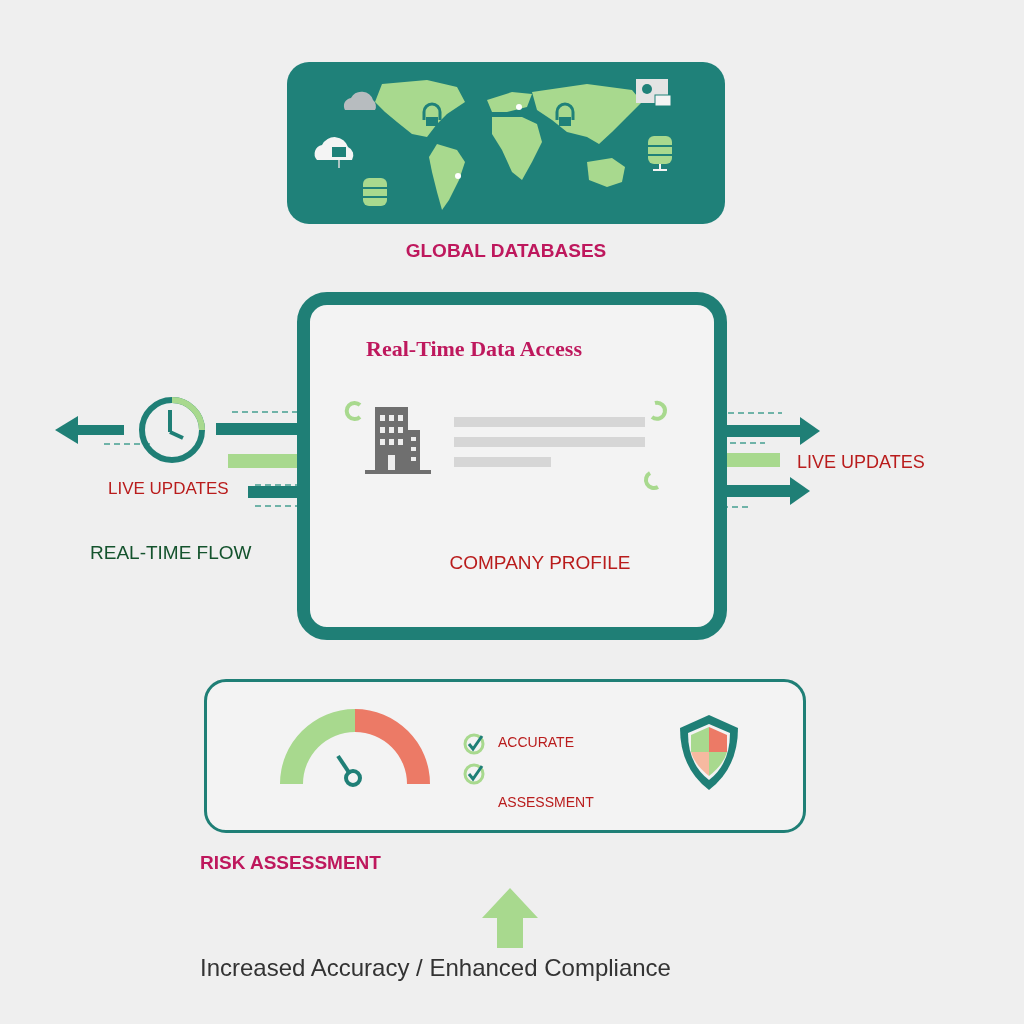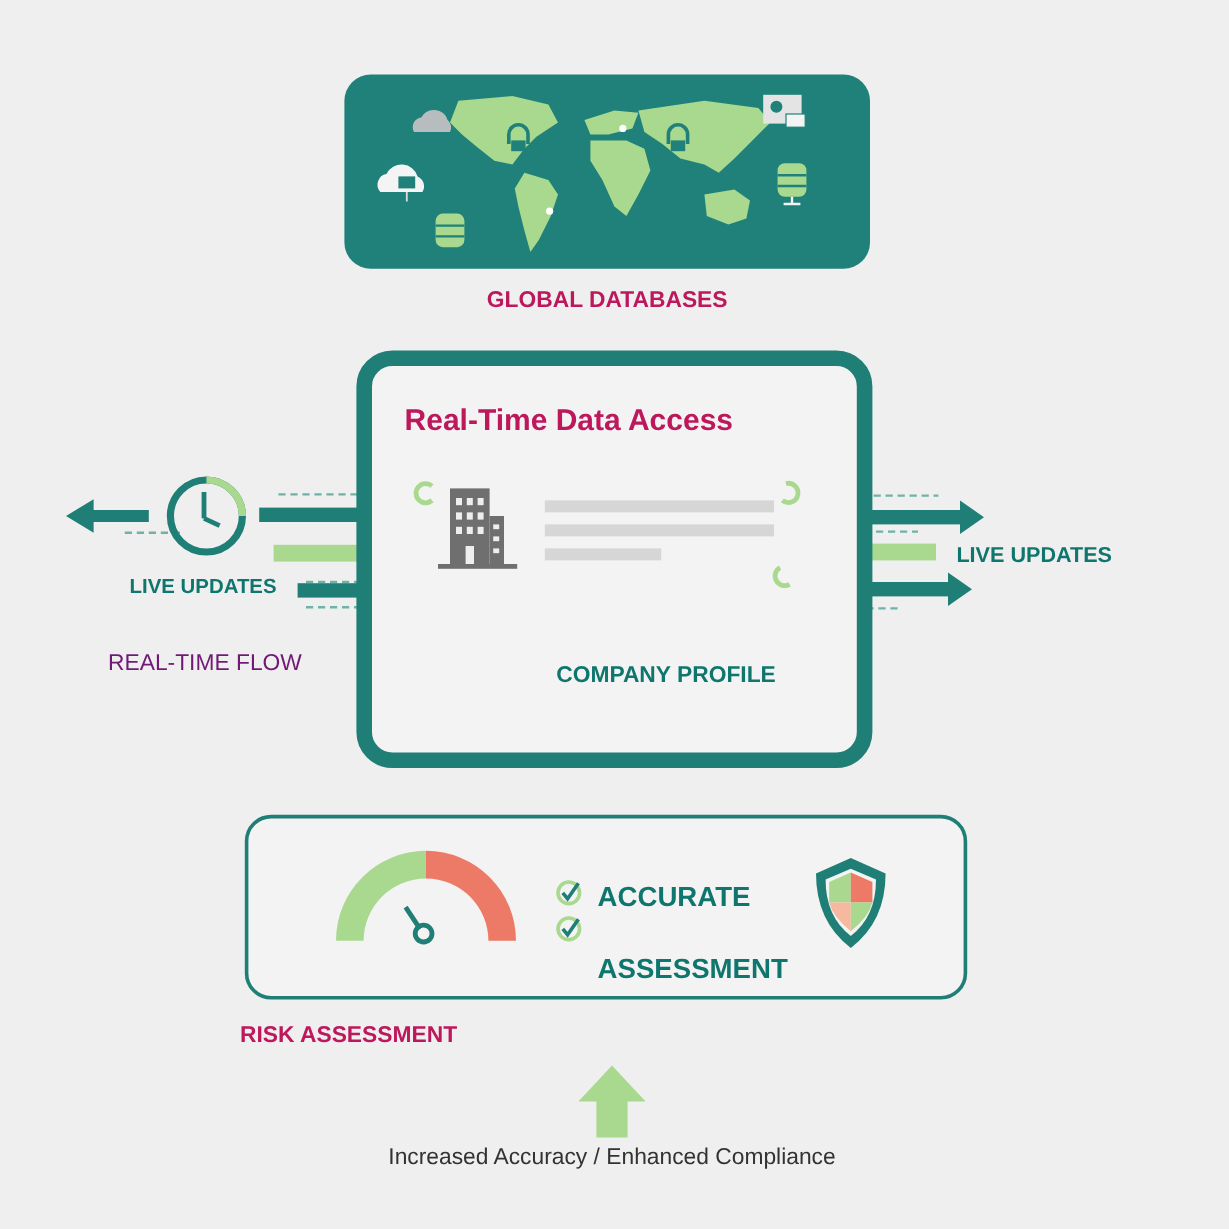--- a/index.html
+++ b/index.html
@@ -3,51 +3,51 @@
 <meta charset="utf-8">
 <style>
   html, body { margin: 0; padding: 0; }
   body {
     width: 1024px; height: 1024px; position: relative; overflow: hidden;
     background: #efefef;
     font-family: "Liberation Sans", "DejaVu Sans", sans-serif;
   }
   .abs { position: absolute; }
   .label-dark { color: #be185d; font-weight: bold; }
-  .teal-text { color: #0f766e; font-weight: bold; }
+  .teal-text { color: #b91c1c; font-weight: normal; }
 
   
   #db-panel {
     left: 287px; top: 62px; width: 438px; height: 162px;
     background: #1f8179; border-radius: 22px;
   }
   #db-caption { left: 287px; width: 438px; top: 240px; text-align: center; font-size: 19px; }
 
   
   #profile-card {
     left: 297px; top: 292px; width: 404px; height: 322px;
     border: 13px solid #1f7f76; border-radius: 30px; background: #f3f3f3;
   }
-  #card-title { left: 297px; width: 354px; top: 336px; text-align: center; font-size: 25px; }
-  #company-label { left: 297px; width: 486px; top: 552px; text-align: center; font-size: 19px; margin-left: 15px; }
+  #card-title { left: 297px; width: 354px; top: 336px; text-align: center; font-size: 22px; font-family: Liberation Serif, serif; }
+  #company-label { left: 297px; width: 486px; top: 552px; text-align: center; font-size: 19px; }
   .text-line { background: #d6d6d6; height: 10px; }
 
   
   #live-left { left: 108px; top: 479px; font-size: 17px; }
-  #flow-label { left: 90px; top: 542px; font-size: 19px; color: #701a75; }
+  #flow-label { left: 90px; top: 542px; font-size: 19px; color: #14532d; }
   #live-right { left: 797px; top: 452px; font-size: 18px; }
 
   
   #risk-panel {
     left: 204px; top: 679px; width: 596px; height: 148px;
     border: 3px solid #1f7f76; border-radius: 22px; background: #f3f3f3;
   }
-  .check-text { font-size: 23px; }
+  .check-text { font-size: 14px; }
   #risk-caption { left: 200px; width: 610px; top: 852px; font-size: 19px; }
-  #bottom-caption { left: 200px; width: 620px; top: 954px; text-align: center; font-size: 19px; color: #333; }
+  #bottom-caption { left: 200px; width: 620px; top: 954px; font-size: 24px; color: #333; }
 </style>
 </head>
 <body>
 
 <div id="db-panel" class="abs">
   <svg width="438" height="162" viewBox="0 0 438 162">
 
     <g fill="#a8d98e">
       <path d="M95,22 L140,18 L170,25 L178,40 L160,52 L150,62 L140,75 L125,72 L110,60 L98,50 L88,40 Z"></path>
       <path d="M150,82 L170,88 L178,100 L172,118 L162,138 L155,148 L150,130 L145,110 L142,95 Z"></path>

